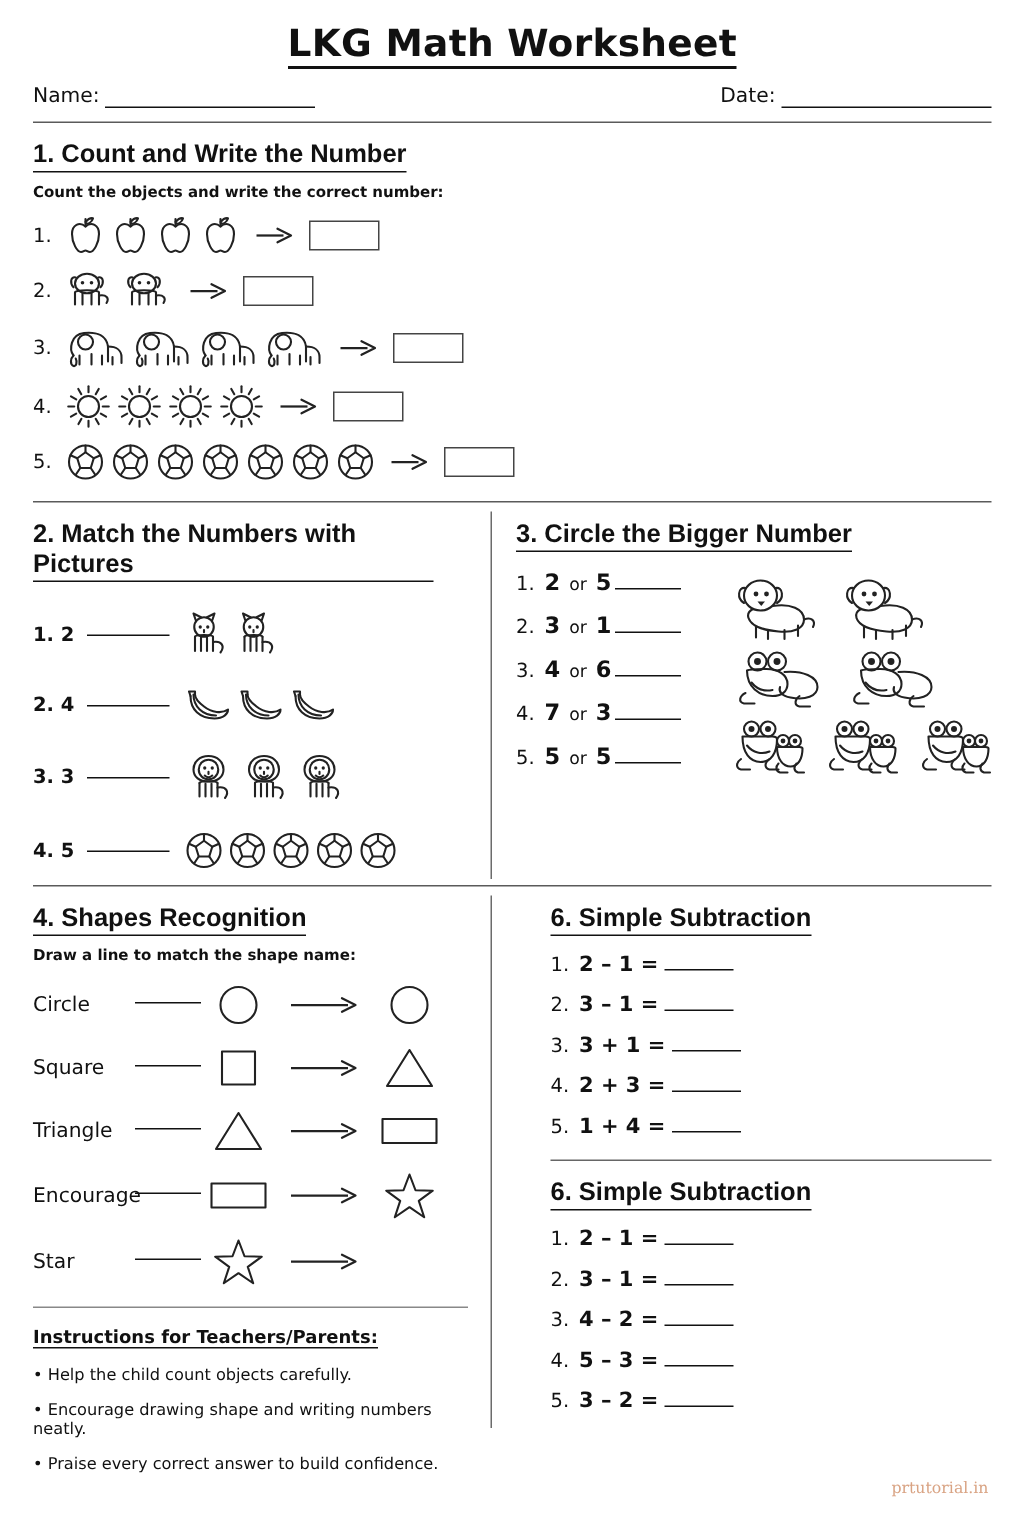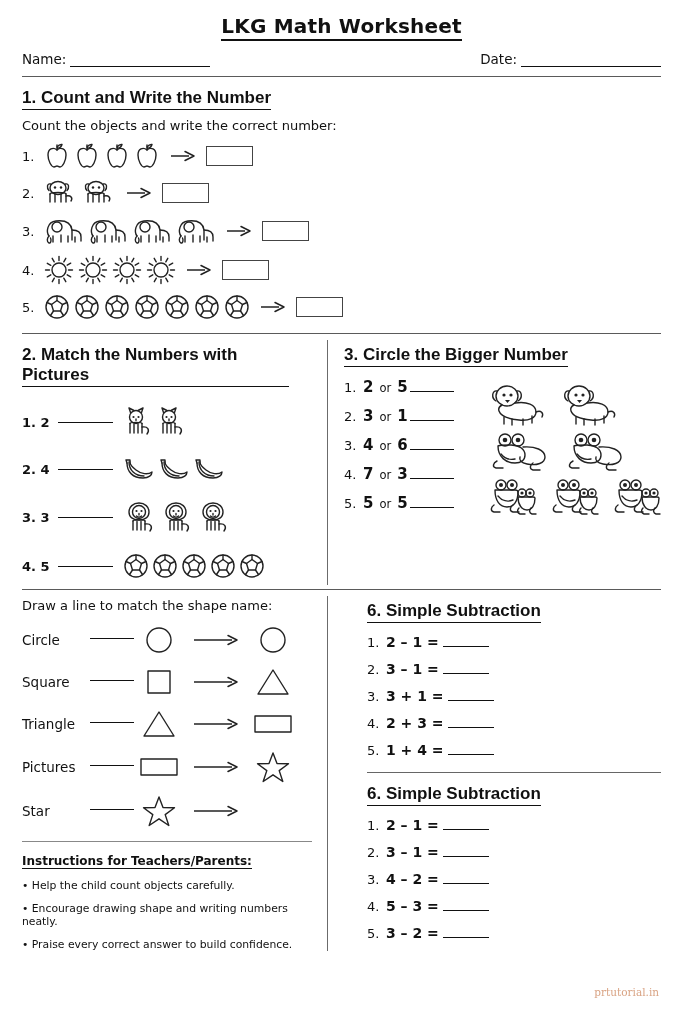--- a/index.html
+++ b/index.html
@@ -12,21 +12,21 @@
     color: #111111;
     position: relative;
     overflow: hidden;
   }
 
   .page { width: 683px; height: 1024px; position: relative; padding: 0 22px; }
 
   
   .title {
     text-align: center;
-    font-size: 20px;
+    font-size: 25px;
     font-weight: bold;
     letter-spacing: .2px;
     padding-top: 14px;
     font-family: "DejaVu Sans", sans-serif;
   }
   .title span { border-bottom: 2px solid #111; padding-bottom: 1px; }
 
   .namedate {
     display: flex;
     justify-content: space-between;
@@ -45,23 +45,24 @@
   .sec-head {
     font-size: 17px;
     font-weight: bold;
     font-family: Liberation Sans, sans-serif;
     margin-top: 11px;
     display: inline-block;
     border-bottom: 1.6px solid #111;
     padding-bottom: 1px;
   }
   .sec-sub {
-    font-size: 13px;
+    font-size: 10px;
     margin-top: 8px;
     font-family: "DejaVu Sans", sans-serif;
+    font-weight: bold;
   }
 
   
   .count-row {
     display: flex;
     align-items: center;
     margin-top: 9px;
     gap: 5px;
   }
   .idx { font-size: 13px; font-family: "DejaVu Sans", sans-serif; width: 17px; }
@@ -770,20 +771,21 @@
       </div>
     </div>
   </div>
 
   <hr class="rule" style="margin-top:10px">
 
   <div class="cols">
     <div class="vdiv" style="height:355px"></div>
 
     <div class="col-l">
+      <div class="sec-head">4. Shapes Recognition</div>
       <div class="sec-sub">Draw a line to match the shape name:</div>
       <div id="s4rows">
           <div class="shape-row">
             <span class="shape-name">Circle</span>
             <span class="shape-dash"></span>
             <span class="shape-left">
               <svg width="30" height="30" viewBox="0 0 30 30">
                 <circle fill="none" stroke="#222" stroke-width="1.4" stroke-linejoin="round" stroke-linecap="round" cx="15" cy="15" r="12"></circle>
               </svg>
             </span>
@@ -833,21 +835,21 @@
                 <path fill="none" stroke="#222" stroke-width="1.5" stroke-linejoin="round" stroke-linecap="round" d="M35 2.5 L44 7 L35 11.5"></path>
               </svg>
             </span>
             <span class="shape-right">
               <svg width="40" height="24" viewBox="0 0 40 24">
                 <rect fill="none" stroke="#222" stroke-width="1.4" stroke-linejoin="round" stroke-linecap="round" x="2" y="4" width="36" height="16"></rect>
               </svg>
             </span>
           </div>
           <div class="shape-row">
-            <span class="shape-name">Pictures</span>
+            <span class="shape-name">Encourage</span>
             <span class="shape-dash"></span>
             <span class="shape-left">
               <svg width="40" height="24" viewBox="0 0 40 24">
                 <rect fill="none" stroke="#222" stroke-width="1.4" stroke-linejoin="round" stroke-linecap="round" x="2" y="4" width="36" height="16"></rect>
               </svg>
             </span>
             <span class="shape-arrow">
               <svg width="46" height="14" viewBox="0 0 46 14">
                 <path fill="none" stroke="#222" stroke-width="1.5" d="M1 7 L39 7"></path>
                 <path fill="none" stroke="#222" stroke-width="1.5" stroke-linejoin="round" stroke-linecap="round" d="M35 2.5 L44 7 L35 11.5"></path>

